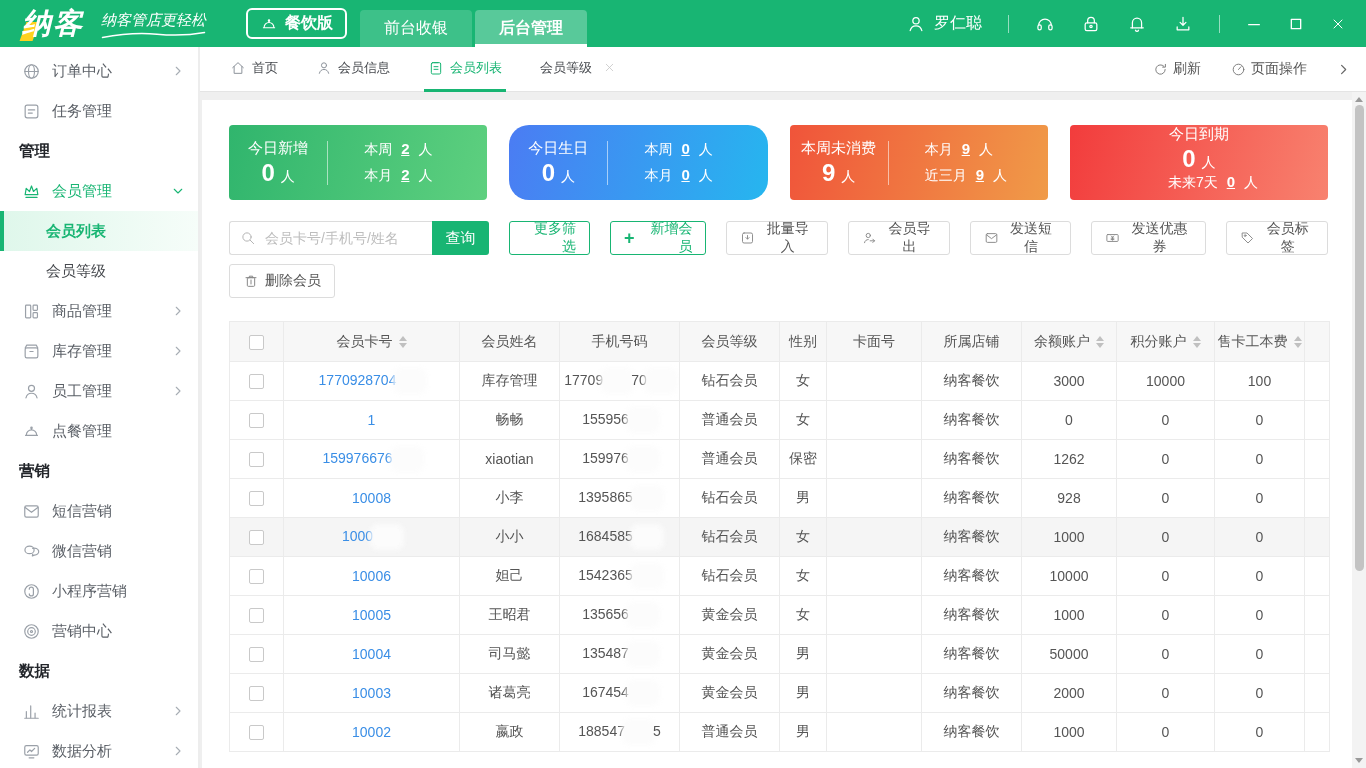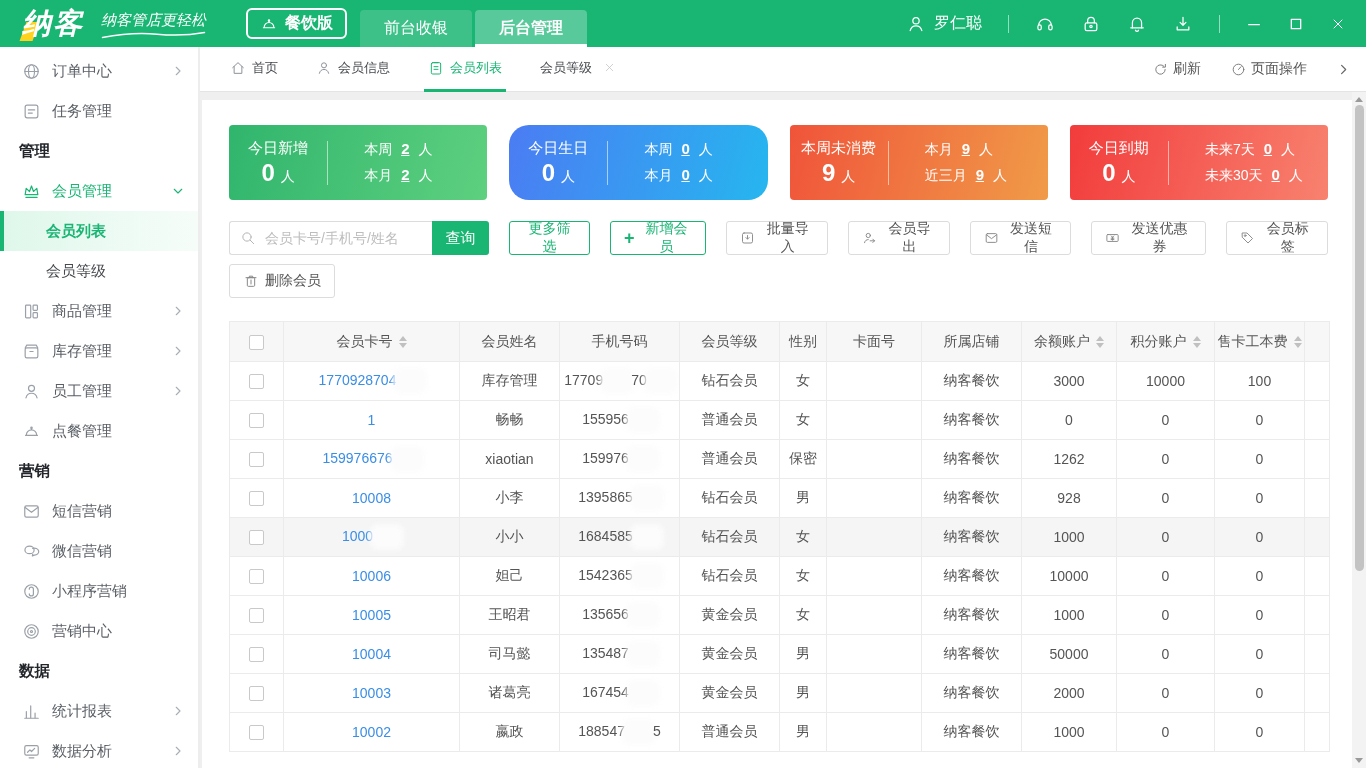--- a/index.html
+++ b/index.html
@@ -66,21 +66,21 @@
   
   .main { position:absolute; left:200px; top:92px; right:0; bottom:0; background:#efefef; }
   .panel { position:absolute; left:2px; top:8px; right:14px; bottom:0; background:#fff;
            padding:25px 24px 0 27px; overflow:hidden; }
 
   .cards { display:flex; gap:22px; }
   .card { flex:1; height:75px; border-radius:4px; color:#fff; display:flex; align-items:center; }
   .card.green  { background:linear-gradient(105deg,#30b56d,#5ed07f); }
   .card.blue   { background:linear-gradient(105deg,#4b7cf3,#26b6ef);border-radius:20px; }
   .card.orange { background:linear-gradient(105deg,#f0543a,#f09b48); }
-  .card.red    { background:linear-gradient(105deg,#f23c3c,#f8826f); }
+  .card.red    { background:linear-gradient(105deg,#f23c3c,#f8826f);flex-direction:column; }
   .card-left { width:38%; display:flex; flex-direction:column; align-items:center; gap:1px; }
   .card-title { font-size:15px; }
   .card-count { font-size:24px; font-weight:bold; }
   .card-count small { font-size:14px; font-weight:normal; margin-left:6px; }
   .card-div { width:1px; height:44px; background:rgba(255,255,255,.55); }
   .card-right { flex:1; display:flex; flex-direction:column; justify-content:center; gap:7px; padding-left:36px; }
   .card-stat { font-size:14px; display:flex; gap:9px; align-items:baseline; }
   .card-stat b { font-size:15px; text-decoration:underline; cursor:pointer; }
 
   .row1 { margin-top:21px; display:flex; gap:20px; align-items:center; flex-wrap:nowrap; }
@@ -88,21 +88,21 @@
   .search-box { display:flex; align-items:center; border:1px solid #dcdcdc; border-right:none;
                 border-radius:3px 0 0 3px; background:#fff; width:203px; }
   .search-box .icon { width:16px; height:16px; color:#b5b5b5; margin:0 7px 0 10px; }
   .search-box input { border:none; outline:none; width:158px; font-size:14px; height:100%;
                       color:#333; font-family:inherit; background:transparent; }
   .search-box input::placeholder { color:#bdbdbd; }
   .btn-q { width:57px; background:#18b573; color:#fff; border:none; border-radius:0 3px 3px 0;
            font-size:15px; cursor:pointer; font-family:inherit; }
   .btn { height:34px; display:inline-flex; align-items:center; gap:6px; padding:0 13px; font-size:14px;
          border-radius:3px; background:#fff; cursor:pointer; font-family:inherit; }
-  .btn.outline { border:1px solid #18b573; color:#18b573; }
+  .btn.outline { border:1px solid #18b573; color:#18b573;text-align:right; }
   .btn.gray { border:1px solid #dcdcdc; color:#555; }
   .btn .icon { width:16px; height:16px; }
   .btn.gray .icon { color:#888; }
   .plus { font-size:18px; font-weight:bold; line-height:1; }
   .row2 { margin-top:9px; }
 
   table { margin-top:23px; border-collapse:collapse; width:100%; font-size:14px; table-layout:fixed; }
   th, td { border:1px solid #ebebeb; text-align:center; color:#555; font-weight:normal;
            padding:0; overflow:hidden; white-space:nowrap; }
   thead th { background:#f7f7f7; height:40px; }

